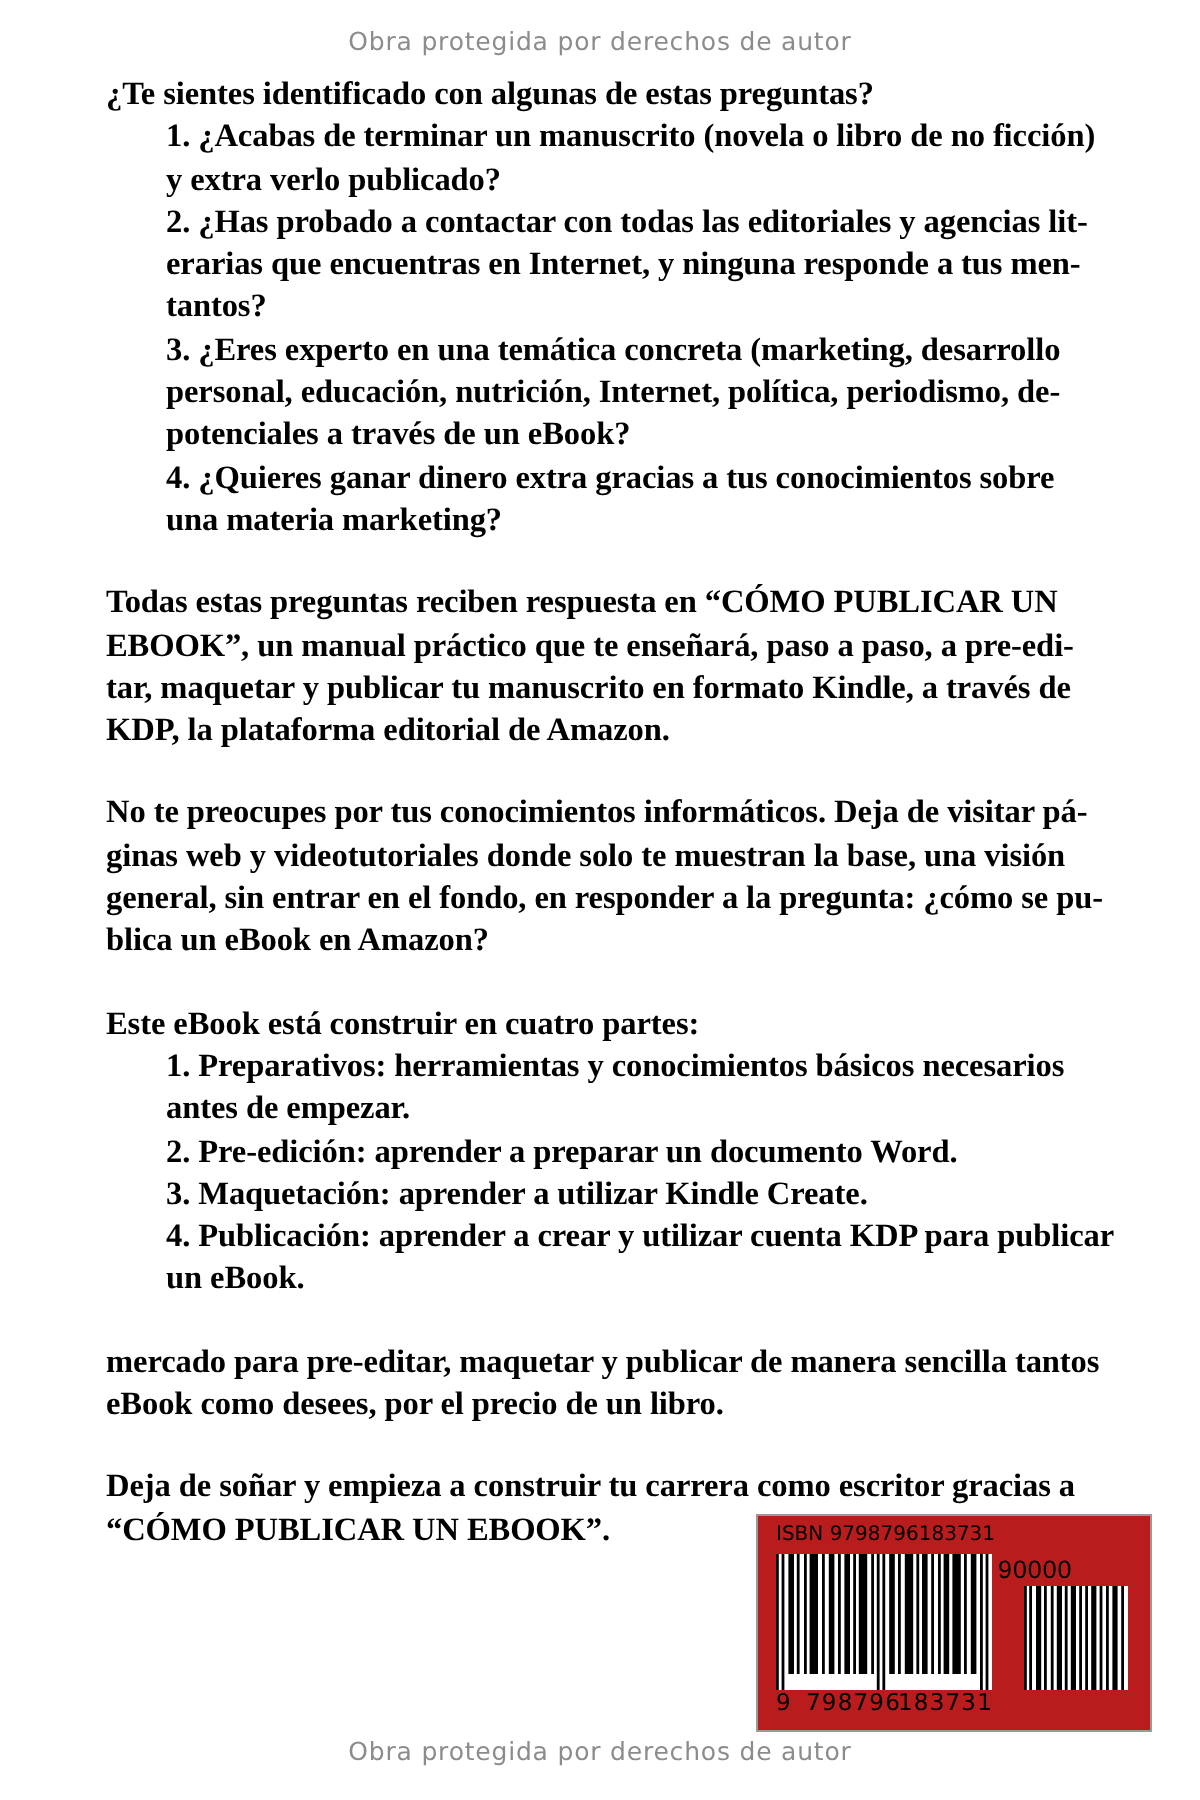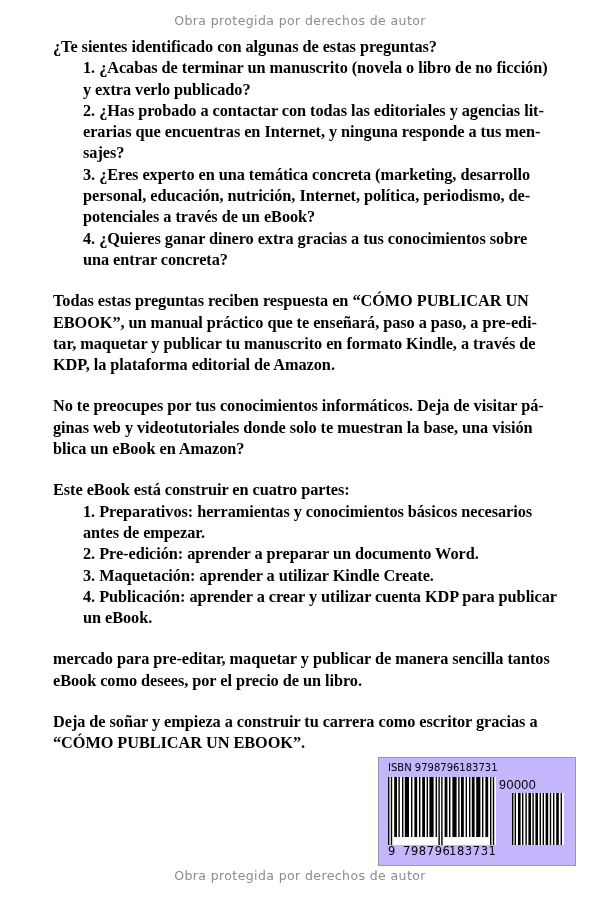--- a/index.html
+++ b/index.html
@@ -52,21 +52,21 @@
   }
   .ln.indent { padding-left: 30px; }
 
   
   .barcode-box {
     position: absolute;
     left: 378px;
     top: 757px;
     width: 198px;
     height: 109px;
-    background: #c4b5fd;
+    background: #b91c1c;
     border: 1px solid #9a9a9a;
     box-sizing: border-box;
   }
   .isbn-text {
     position: absolute;
     left: 9px;
     top: 4px;
     font-family: "DejaVu Sans", sans-serif;
     font-size: 10px;
     color: #000000;
@@ -117,36 +117,37 @@
 
 <div class="watermark watermark-top">Obra protegida por derechos de autor</div>
 
 <div class="page-body">
     <div class="blk">
       <span class="ln">¿Te sientes identificado con algunas de estas preguntas?</span>
       <span class="ln indent">1. ¿Acabas de terminar un manuscrito (novela o libro de no ficción)</span>
       <span class="ln indent">y extra verlo publicado?</span>
       <span class="ln indent">2. ¿Has probado a contactar con todas las editoriales y agencias lit-</span>
       <span class="ln indent">erarias que encuentras en Internet, y ninguna responde a tus men-</span>
-      <span class="ln indent">sajes?</span>
+      <span class="ln indent">tantos?</span>
       <span class="ln indent">3. ¿Eres experto en una temática concreta (marketing, desarrollo</span>
       <span class="ln indent">personal, educación, nutrición, Internet, política, periodismo, de-</span>
       <span class="ln indent">potenciales a través de un eBook?</span>
       <span class="ln indent">4. ¿Quieres ganar dinero extra gracias a tus conocimientos sobre</span>
-      <span class="ln indent">una entrar concreta?</span>
+      <span class="ln indent">una materia marketing?</span>
     </div>
     <div class="blk">
       <span class="ln">Todas estas preguntas reciben respuesta en “CÓMO PUBLICAR UN</span>
       <span class="ln">EBOOK”, un manual práctico que te enseñará, paso a paso, a pre-edi-</span>
       <span class="ln">tar, maquetar y publicar tu manuscrito en formato Kindle, a través de</span>
       <span class="ln">KDP, la plataforma editorial de Amazon.</span>
     </div>
     <div class="blk">
       <span class="ln">No te preocupes por tus conocimientos informáticos. Deja de visitar pá-</span>
       <span class="ln">ginas web y videotutoriales donde solo te muestran la base, una visión</span>
+      <span class="ln">general, sin entrar en el fondo, en responder a la pregunta: ¿cómo se pu-</span>
       <span class="ln">blica un eBook en Amazon?</span>
     </div>
     <div class="blk">
       <span class="ln">Este eBook está construir en cuatro partes:</span>
       <span class="ln indent">1. Preparativos: herramientas y conocimientos básicos necesarios</span>
       <span class="ln indent">antes de empezar.</span>
       <span class="ln indent">2. Pre-edición: aprender a preparar un documento Word.</span>
       <span class="ln indent">3. Maquetación: aprender a utilizar Kindle Create.</span>
       <span class="ln indent">4. Publicación: aprender a crear y utilizar cuenta KDP para publicar</span>
       <span class="ln indent">un eBook.</span>

